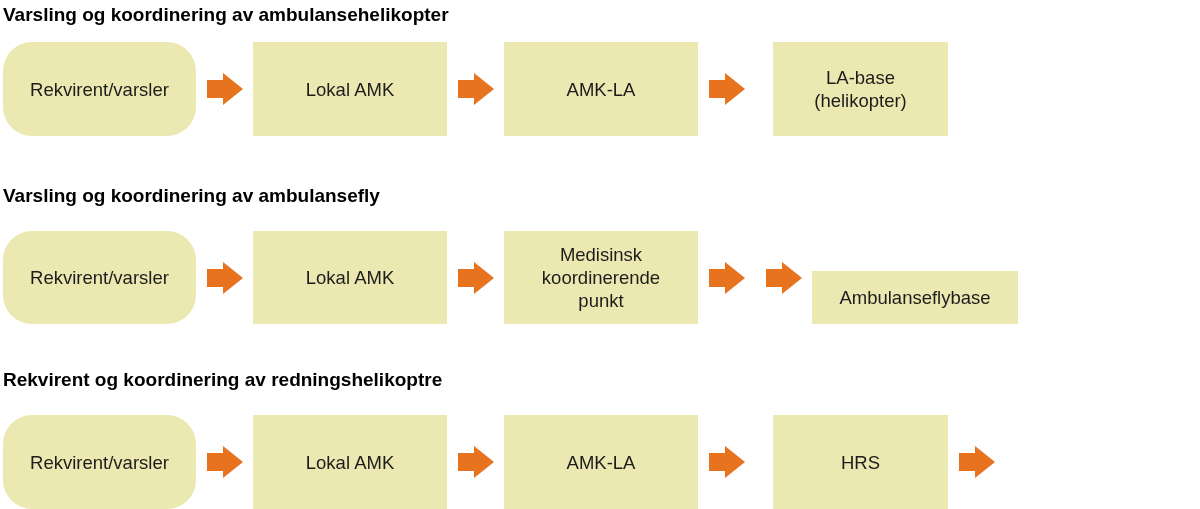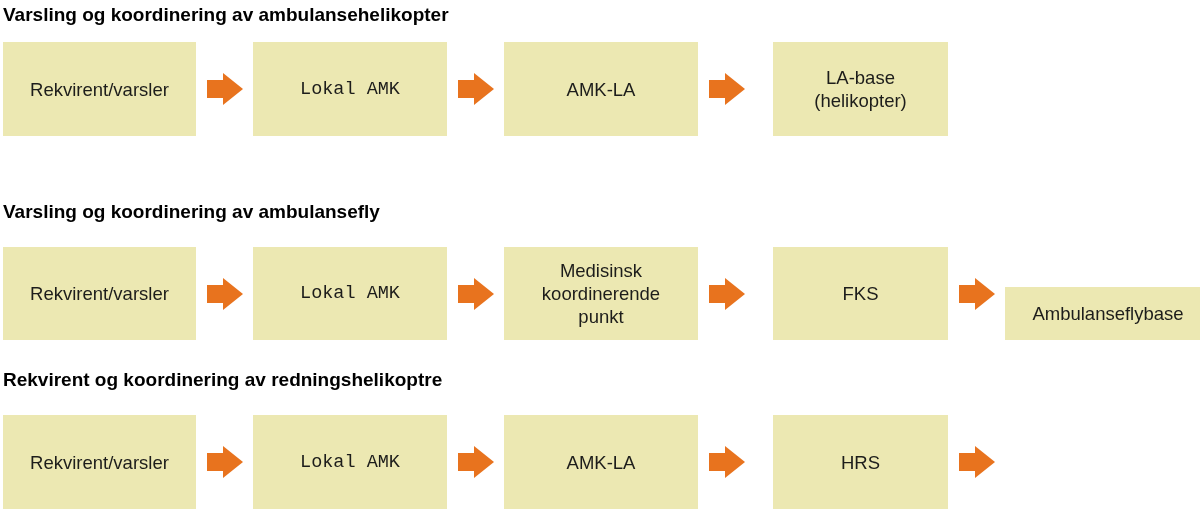--- a/index.html
+++ b/index.html
@@ -14,29 +14,29 @@
   .canvas{position:relative;width:1200px;height:509px;}
   .flow-section{position:absolute;left:3px;right:0;}
   .flow-title{font-size:19px;font-weight:700;color:var(--title-text);
     line-height:24px;letter-spacing:0;}
   .flow-row{position:absolute;left:0;top:0;display:flex;align-items:stretch;}
   .step-box{background:var(--box-fill);display:flex;align-items:center;justify-content:center;
     text-align:center;}
   .step-label{font-size:18.5px;color:var(--box-text);line-height:23px;white-space:pre-line;}
   .arrow-cell{width:57px;display:flex;align-items:center;justify-content:center;flex:0 0 auto;}
   .arrow-cell svg{display:block;color:var(--arrow);}
-  .c1{width:193px;flex:0 0 auto;}
-  .c2{width:194px;flex:0 0 auto;font-family:Liberation Mono, monospace;}
+  .c1{width:193px;flex:0 0 auto;border-radius:29px;}
+  .c2{width:194px;flex:0 0 auto;}
   .c3{width:194px;flex:0 0 auto;}
   .c4{width:175px;flex:0 0 auto;margin-left:18px;}
   .c5{width:206px;flex:0 0 auto;margin-top:40px;}
   
   #section-0{top:3px;height:140px;}
   #section-0 .flow-row{top:39px;height:94px;}
-  #section-1{top:200px;height:145px;}
+  #section-1{top:184px;height:145px;}
   #section-1 .flow-row{top:47px;height:93px;}
   #section-2{top:368px;height:141px;}
   #section-2 .flow-row{top:47px;height:94px;}
 </style>
 </head>
 <body>
 
 <div class="canvas">
 
   <section class="flow-section" id="section-0">
@@ -95,23 +95,20 @@
       <div class="step-box c3">
         <span class="step-label">Medisinsk
 koordinerende
 punkt</span>
       </div>
       <div class="arrow-cell">
         <svg width="36" height="32" viewBox="0 0 36 32">
             <polygon points="0,7 16,7 16,0 36,16 16,32 16,25 0,25" fill="currentColor"></polygon>
           </svg>
       </div>
-      <div class="step-box c4">
-        <span class="step-label">FKS</span>
-      </div>
       <div class="arrow-cell">
         <svg width="36" height="32" viewBox="0 0 36 32">
             <polygon points="0,7 16,7 16,0 36,16 16,32 16,25 0,25" fill="currentColor"></polygon>
           </svg>
       </div>
       <div class="step-box c5">
         <span class="step-label">Ambulanseflybase</span>
       </div>
     </div>
   </section>

